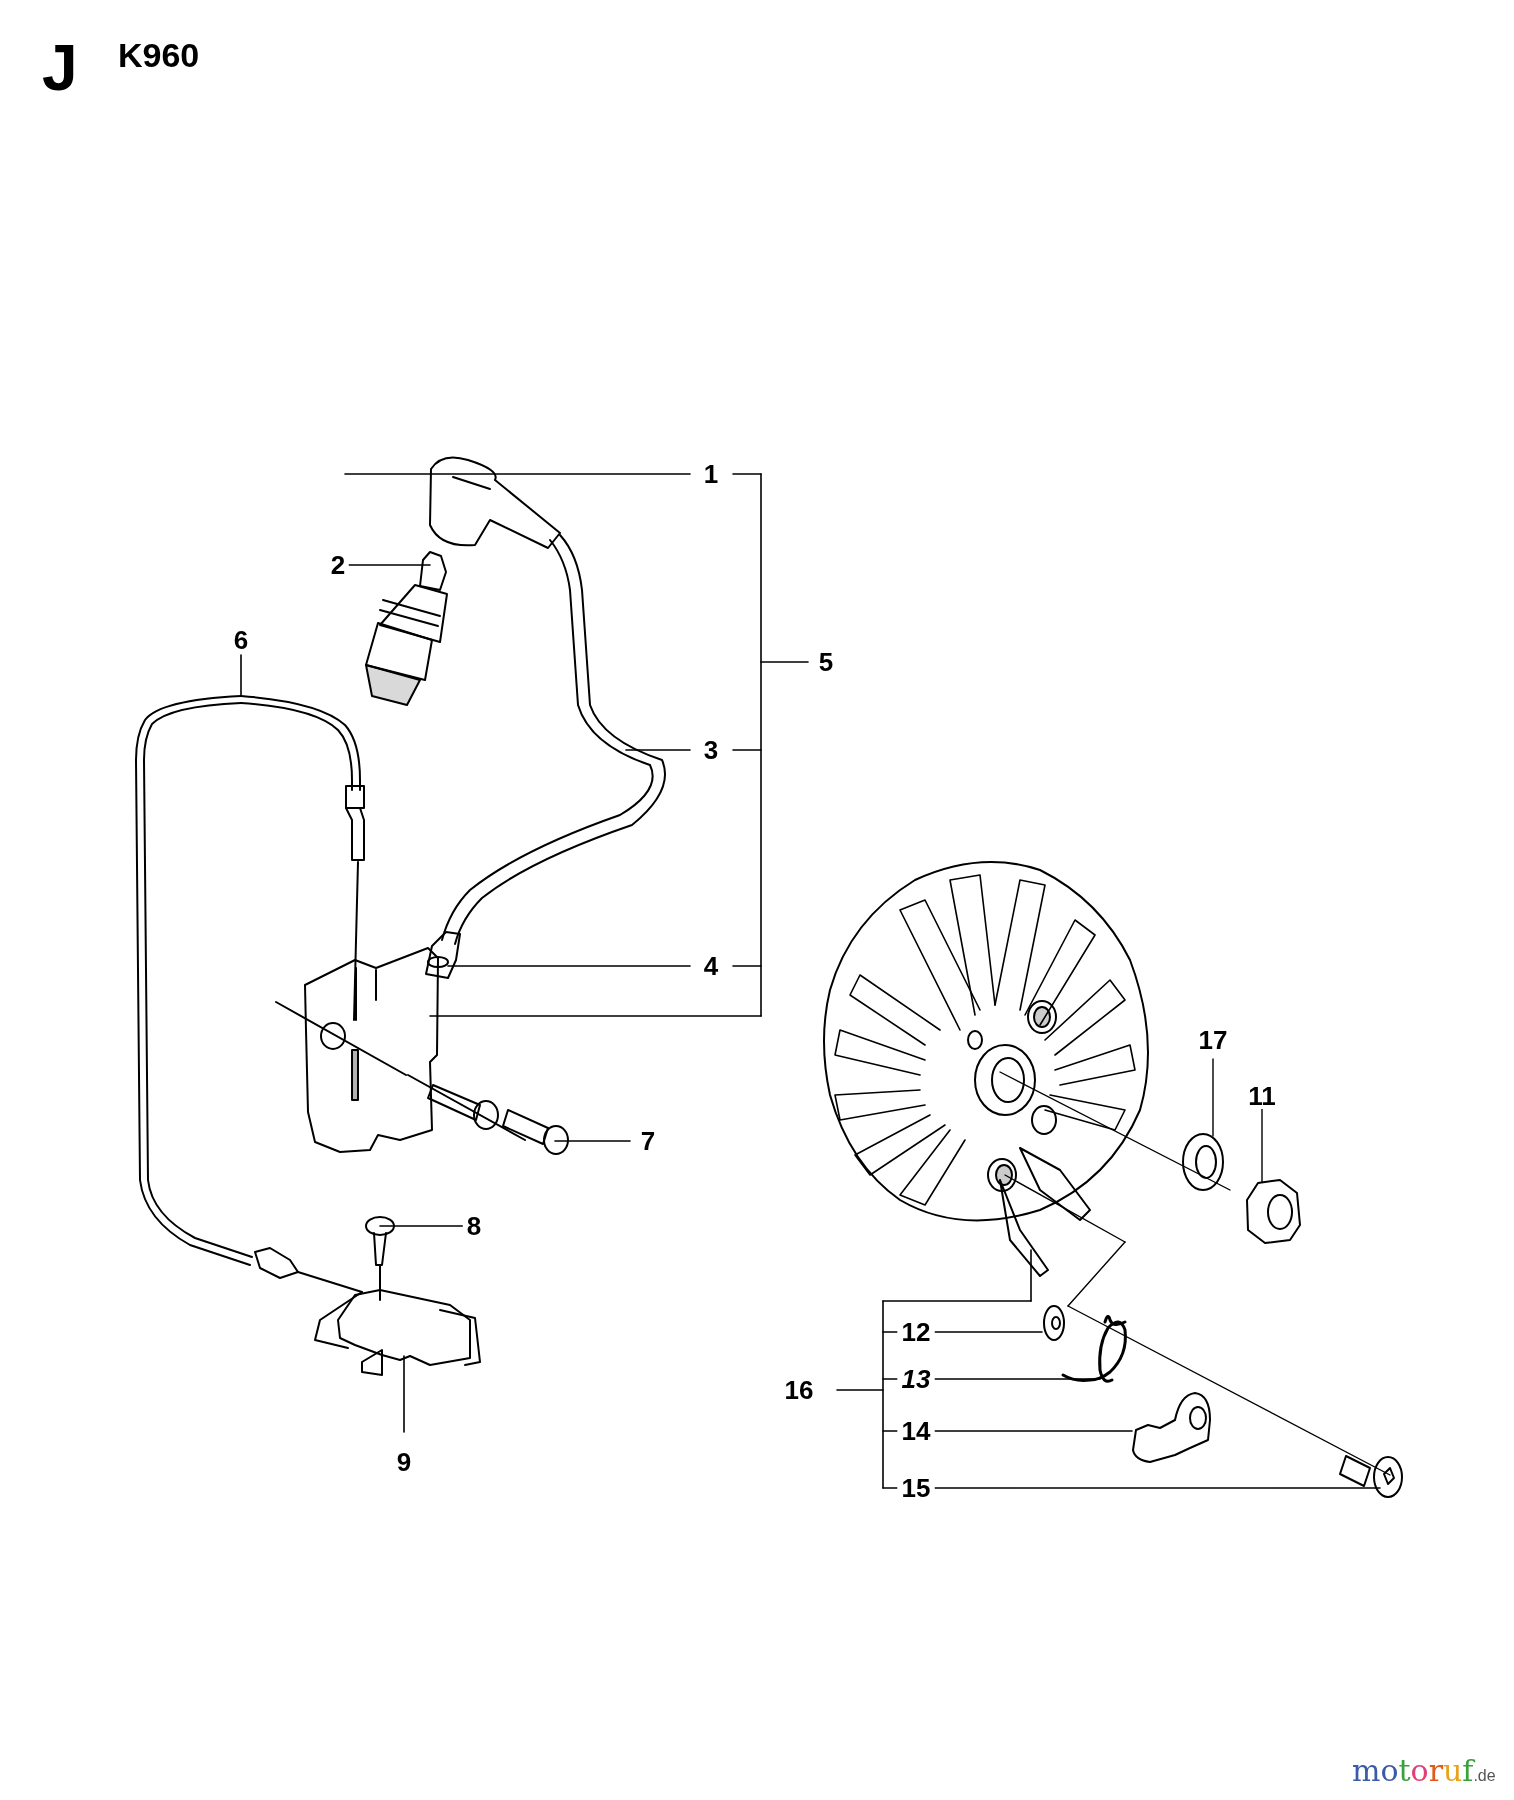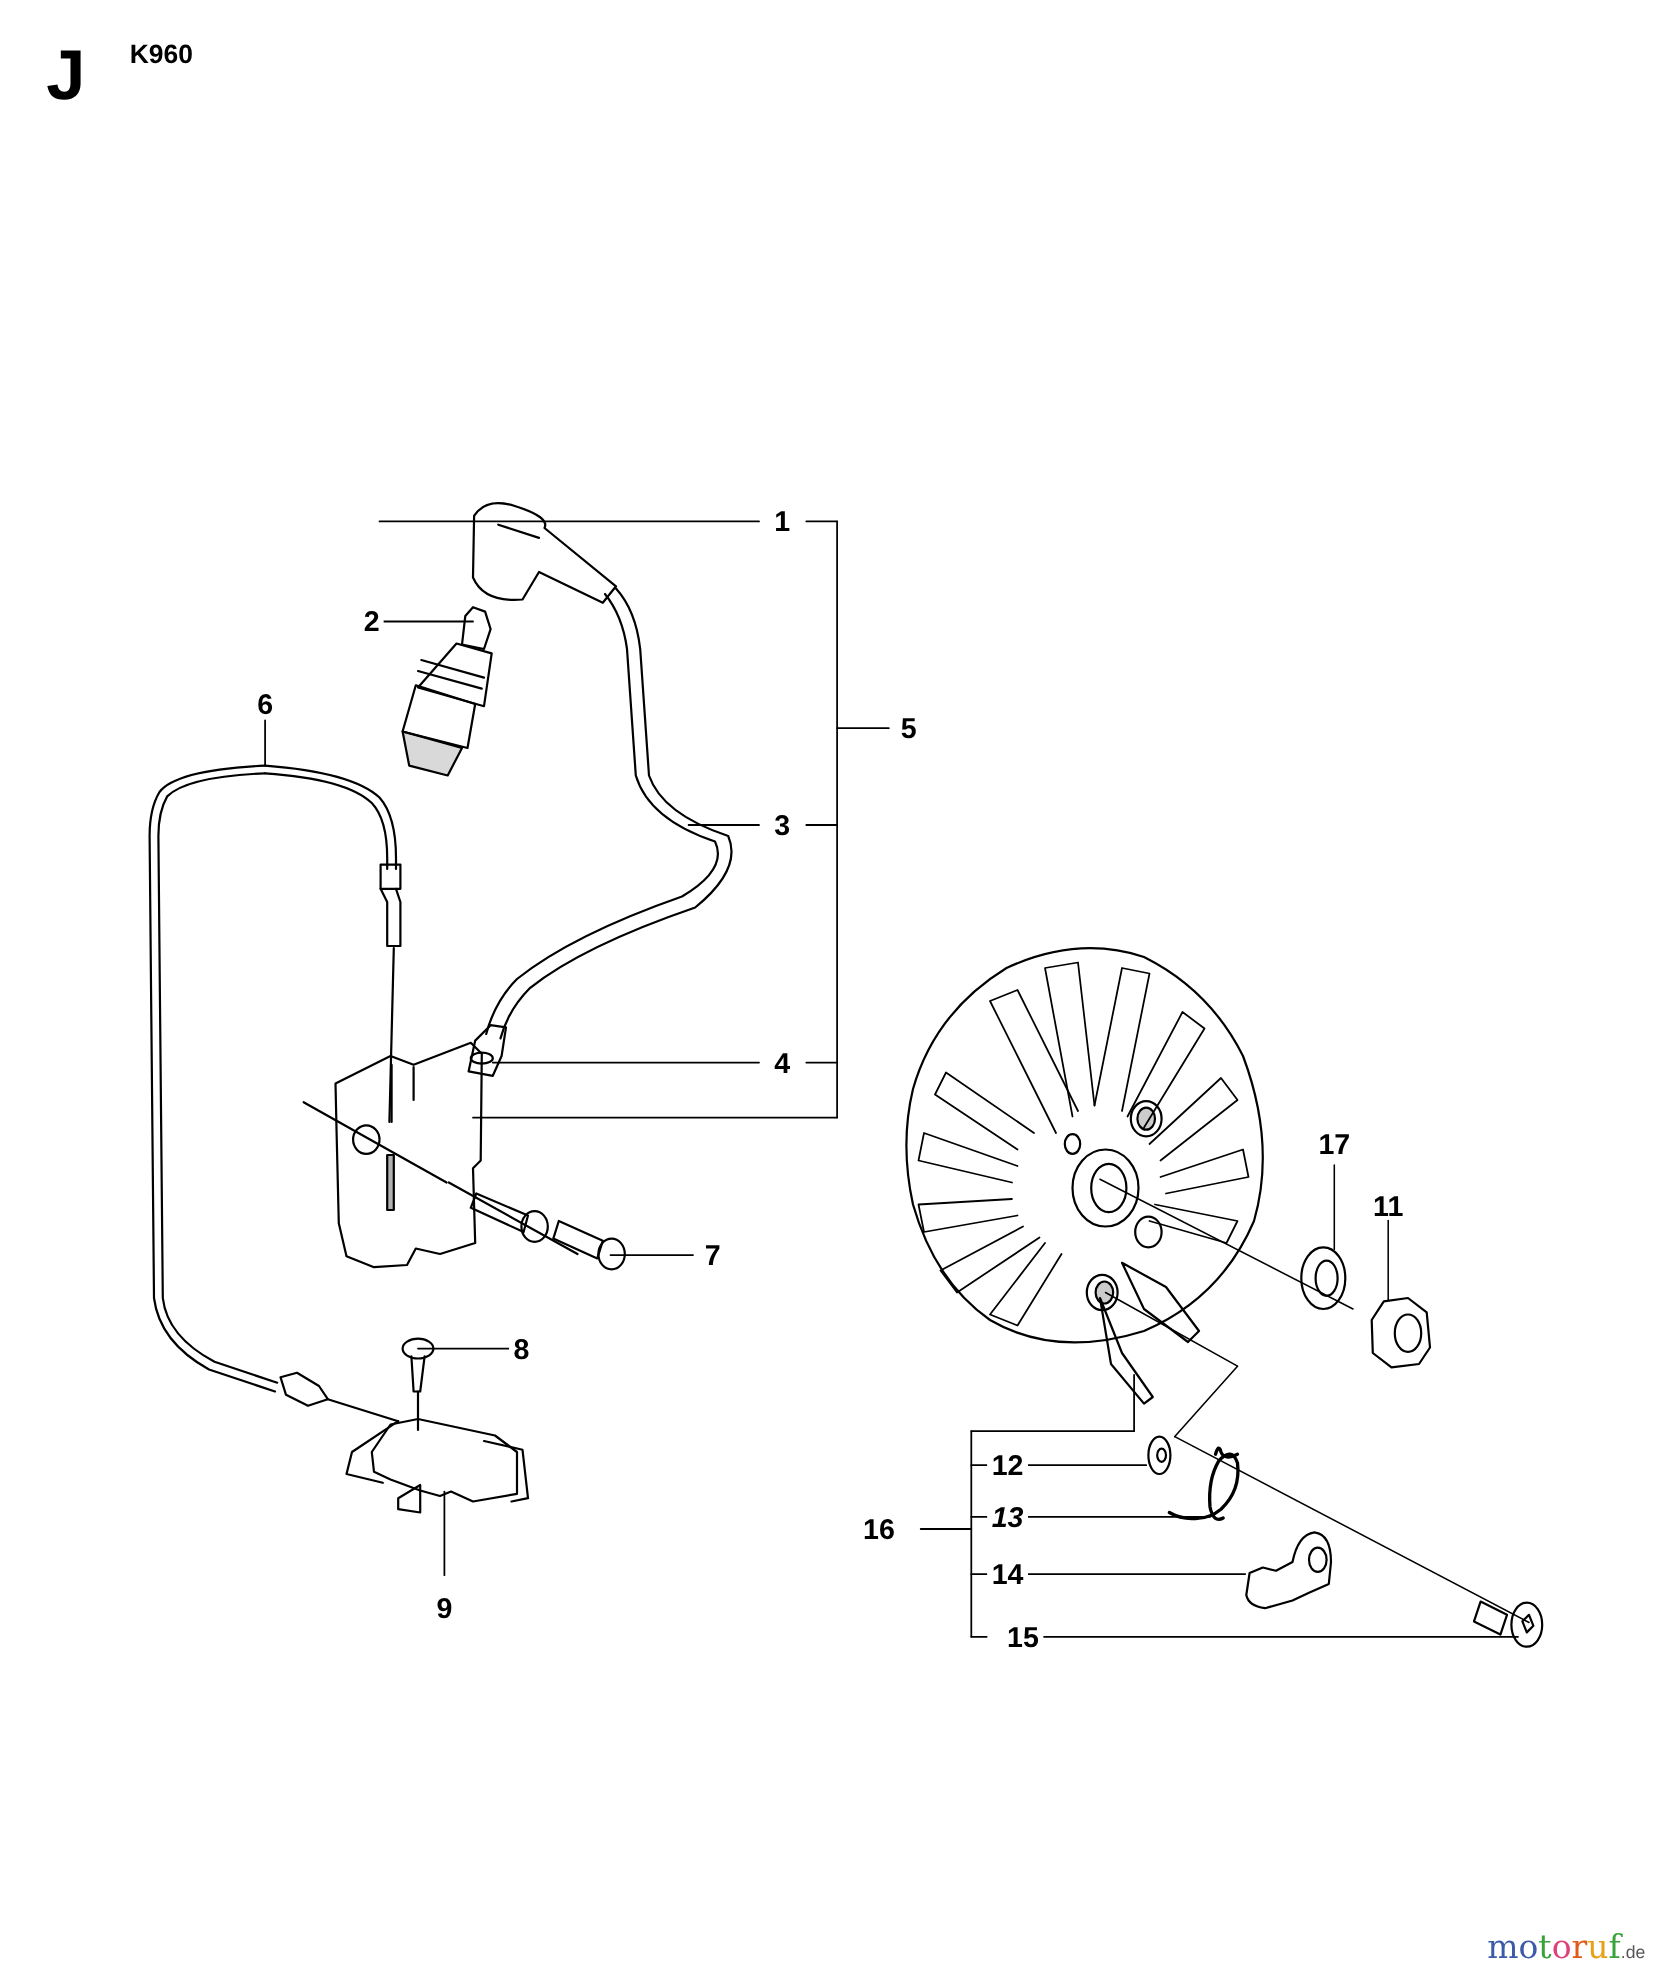--- a/index.html
+++ b/index.html
@@ -1,18 +1,18 @@
 <!DOCTYPE html>
 <html><head>
 <meta charset="utf-8">
 <style>
   html, body { margin: 0; padding: 0; background: #ffffff; }
   body { width: 1514px; height: 1800px; position: relative; overflow: hidden; font-family: "Liberation Sans", sans-serif; }
   .section-letter { position: absolute; left: 42px; top: 36px; font-size: 64px; font-weight: bold; color: #000; line-height: 1; }
-  .model { position: absolute; left: 118px; top: 38px; font-size: 24px; font-weight: bold; color: #000; line-height: 1; }
+  .model { position: absolute; left: 118px; top: 38px; font-size: 34px; font-weight: bold; color: #000; line-height: 1; }
   .callout { position: absolute; font-size: 26px; font-weight: bold; color: #000; line-height: 1; background: #fff; padding: 0 4px; transform: translate(-50%, -50%); }
   svg.drawing { position: absolute; left: 0; top: 0; }
   .watermark { position: absolute; left: 1352px; top: 1756px; font-family: "DejaVu Serif", serif; font-size: 30px; line-height: 1; }
   .watermark .tld { font-family: "Liberation Sans", sans-serif; font-size: 16px; color: #555; text-align: center; }
 </style>
 </head>
 <body>
 
 <div class="section-letter">J</div>
 <div class="model">K960</div>
@@ -190,18 +190,18 @@
 <div class="callout" style="left:826px; top:662px;">5</div>
 <div class="callout" style="left:241px; top:640px;">6</div>
 <div class="callout" style="left:648px; top:1141px;">7</div>
 <div class="callout" style="left:474px; top:1226px;">8</div>
 <div class="callout" style="left:404px; top:1462px;">9</div>
 <div class="callout" style="left:1213px; top:1040px;">17</div>
 <div class="callout" style="left:1262px; top:1096px;">11</div>
 <div class="callout" style="left:916px; top:1332px;">12</div>
 <div class="callout" style="left:916px; top:1379px;font-style:italic;">13</div>
 <div class="callout" style="left:916px; top:1431px;">14</div>
-<div class="callout" style="left:916px; top:1488px;margin-left:14px;">15</div>
+<div class="callout" style="left:916px; top:1488px;">15</div>
 <div class="callout" style="left:799px; top:1390px;">16</div>
 
 <div class="watermark">
   <span id="wm-letters"><span style="color: rgb(59, 90, 168);">m</span><span style="color: rgb(59, 90, 168);">o</span><span style="color: rgb(58, 162, 58);">t</span><span style="color: rgb(224, 64, 122);">o</span><span style="color: rgb(224, 90, 26);">r</span><span style="color: rgb(232, 162, 26);">u</span><span style="color: rgb(58, 162, 58);">f</span></span><span class="tld">.de</span>
 </div>
 
 </body></html>

